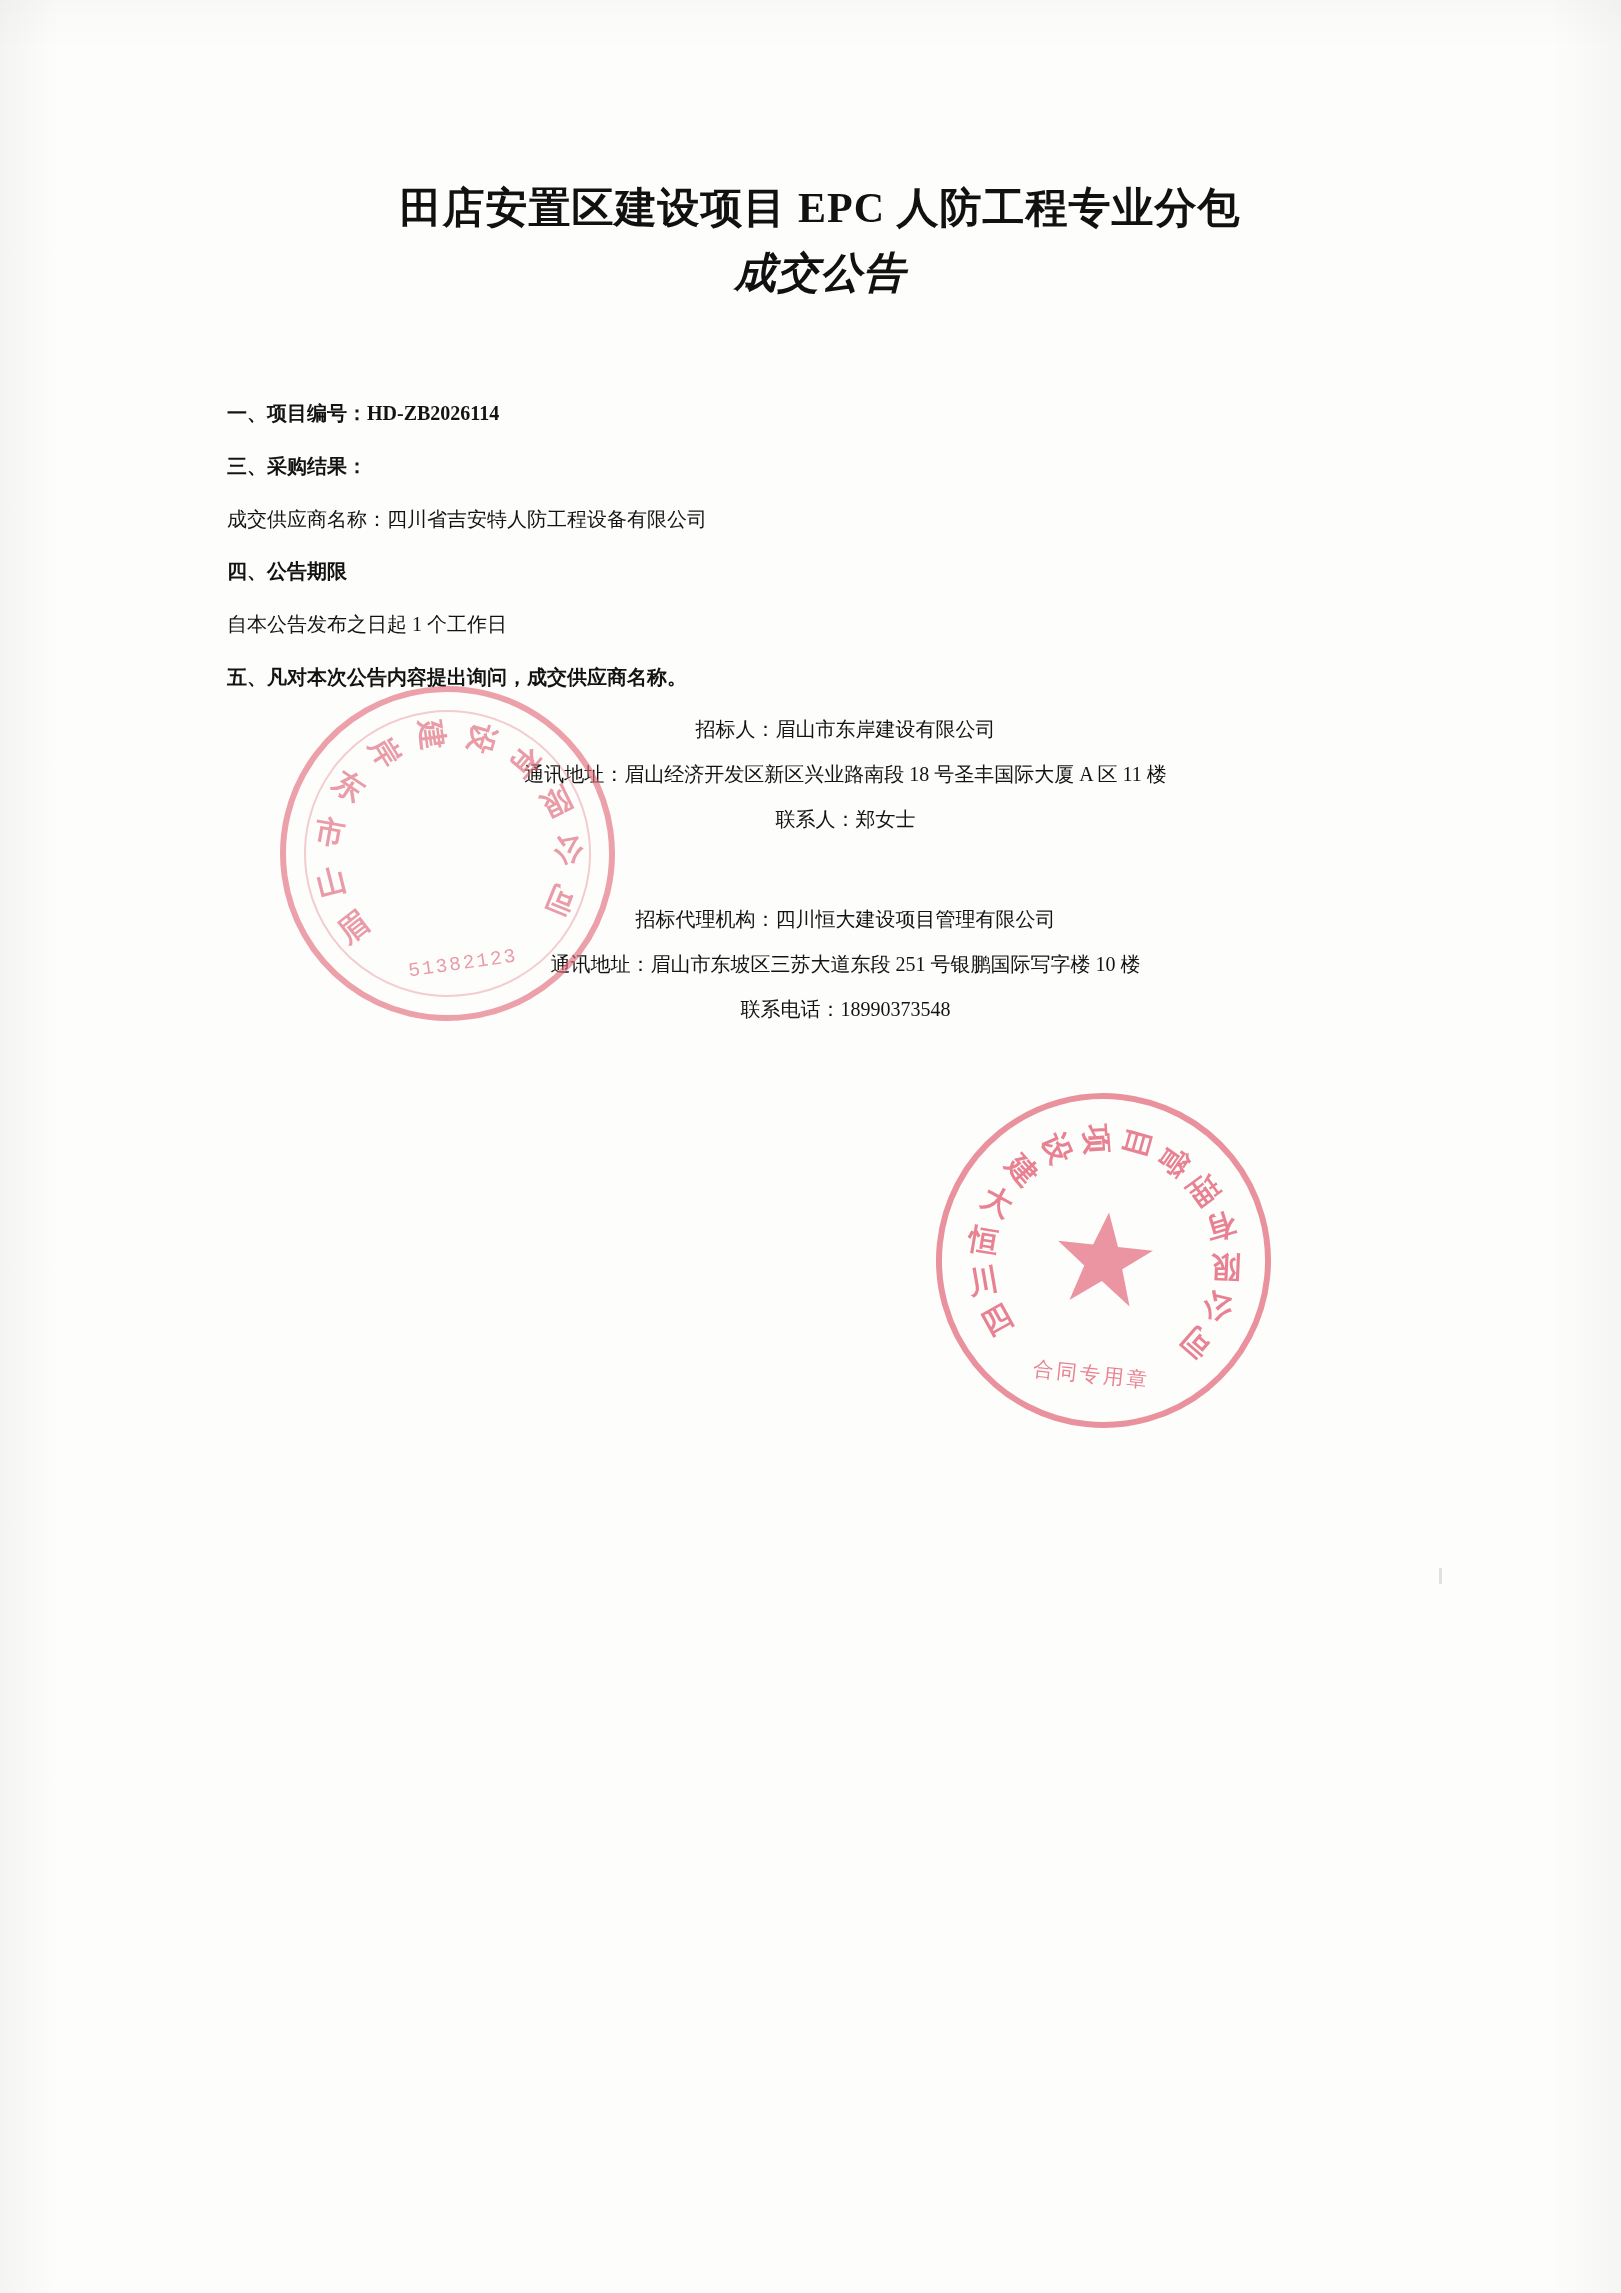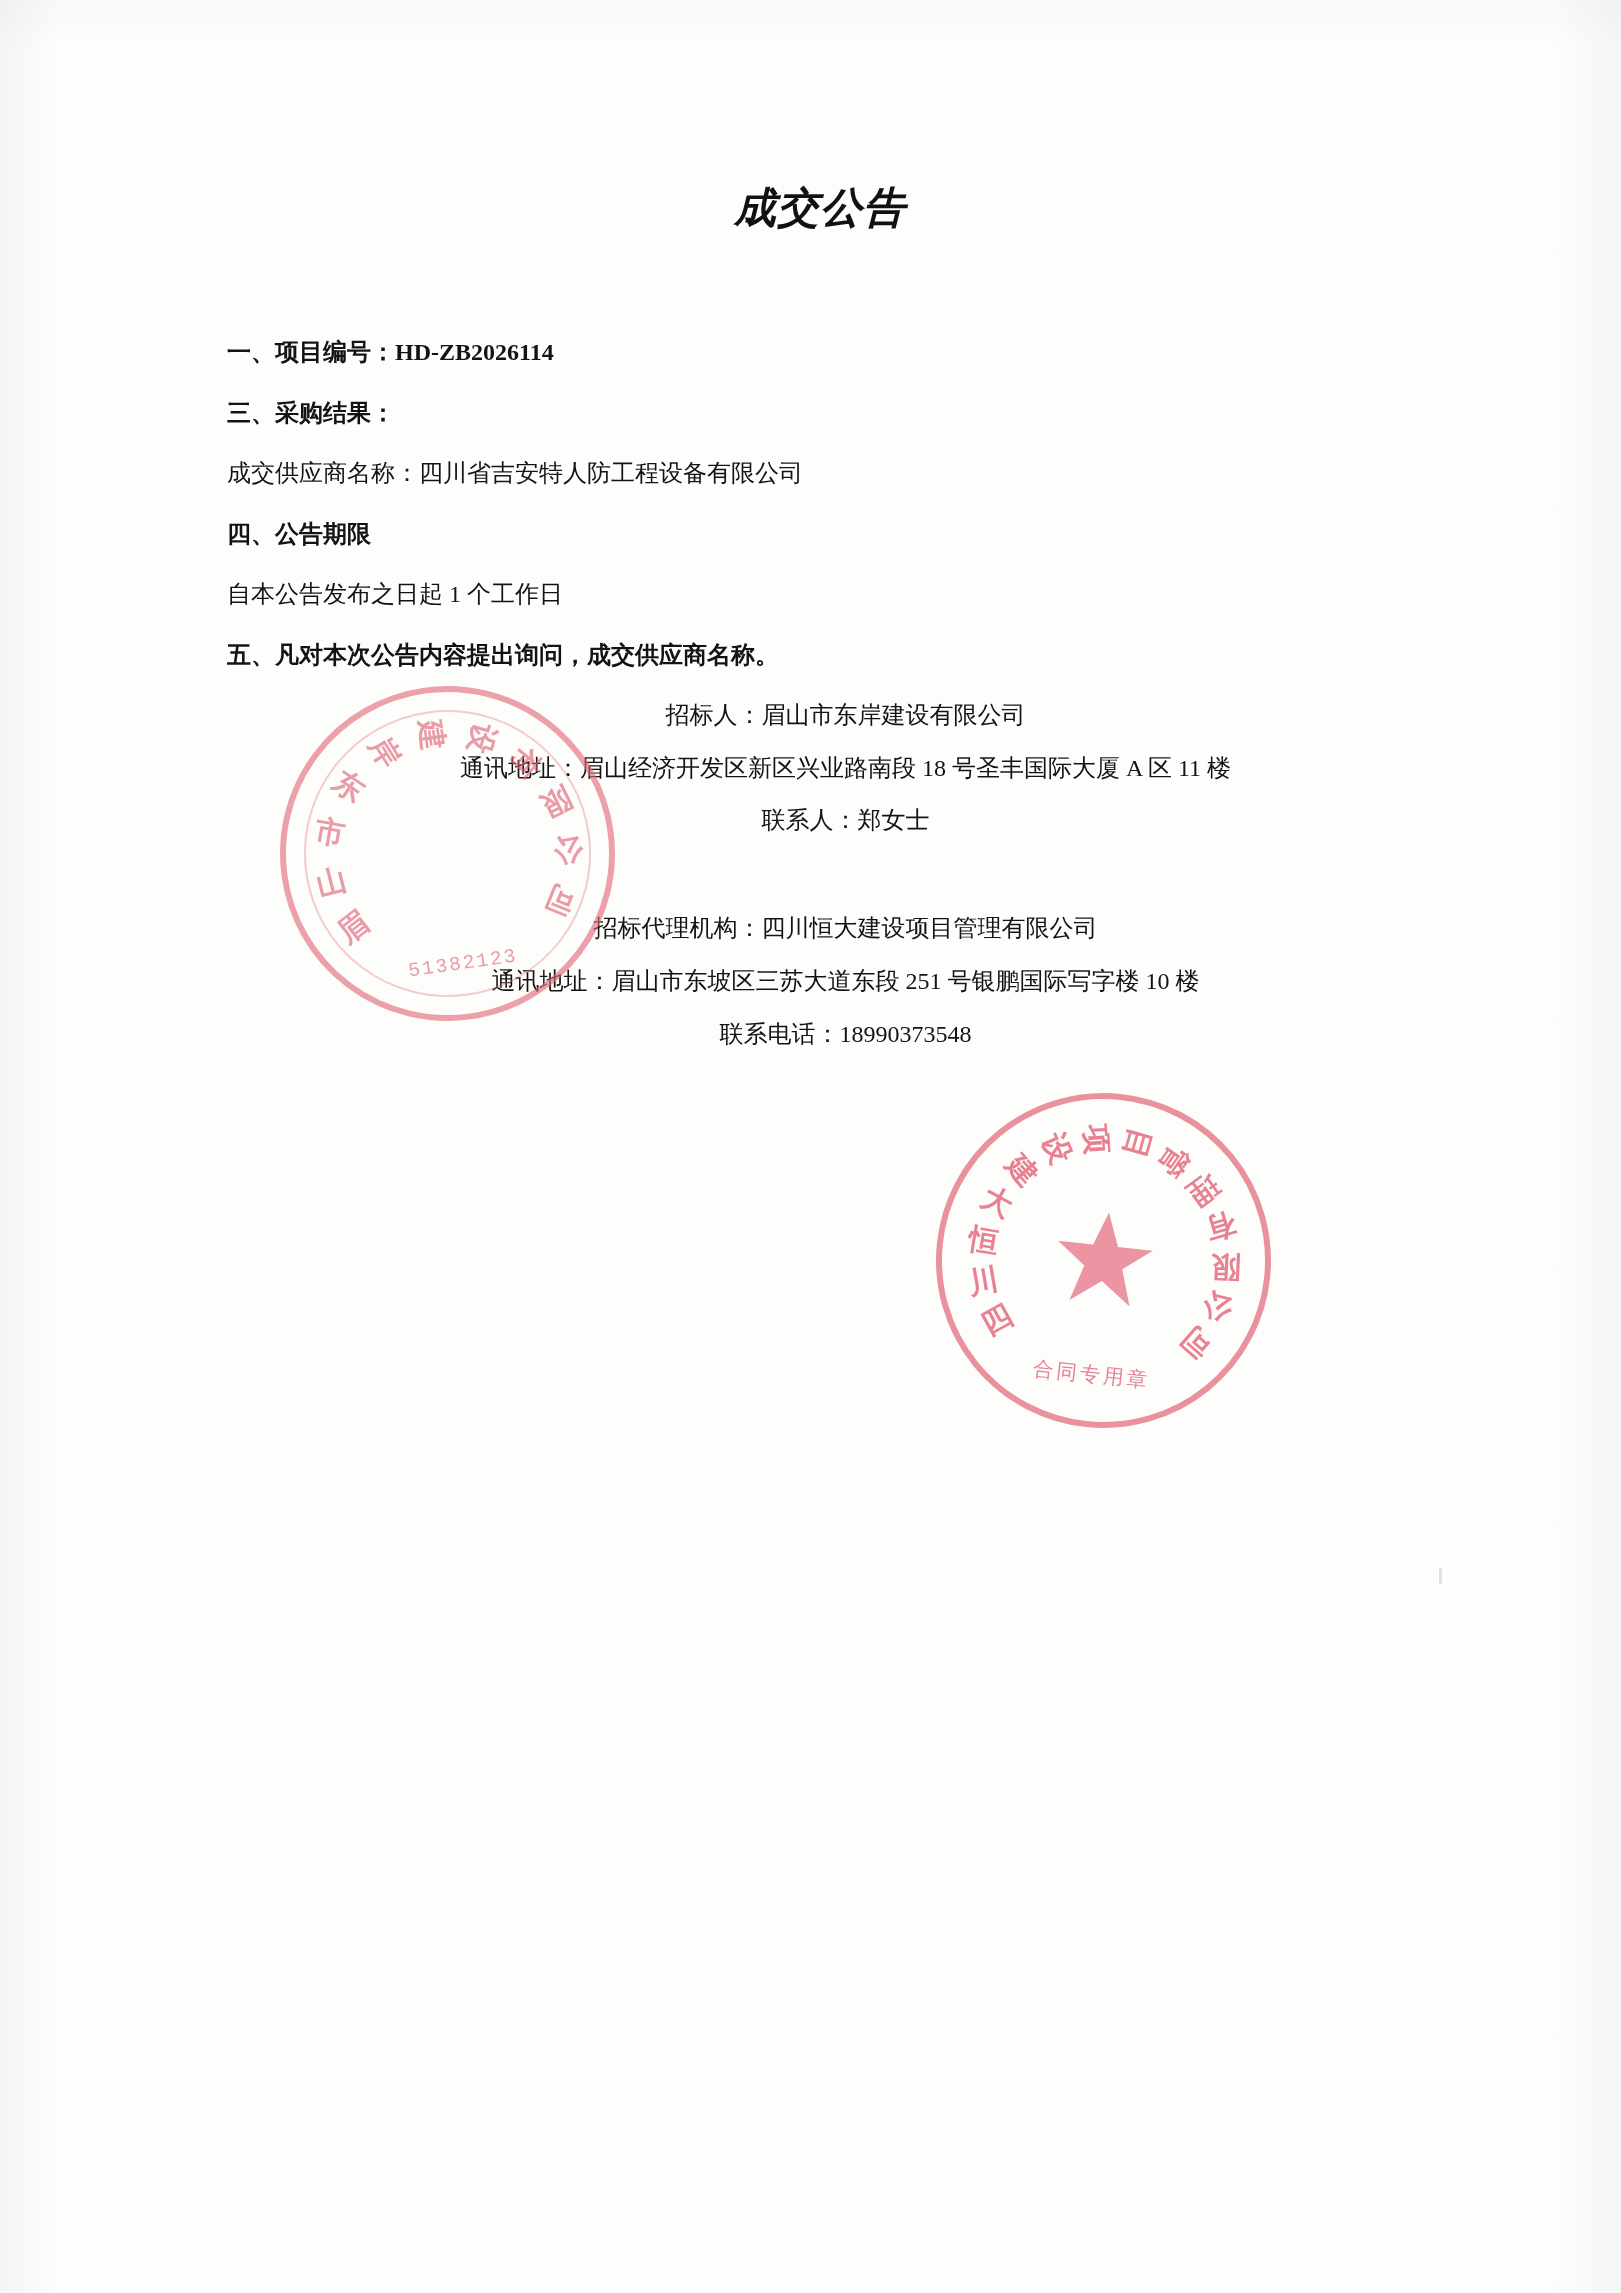--- a/index.html
+++ b/index.html
@@ -53,21 +53,21 @@
   .doc-title .line2 {
     display: block;
     font-style: italic;
   }
 
   .body-block {
     margin-top: 88px;
   }
 
   .para {
-    font-size: 24px;
+    font-size: 20px;
     line-height: 1.95;
     color: #131313;
     margin: 0 0 13.7px 0;
     white-space: pre-wrap;
   }
   .para.bold {
     font-weight: 700;
   }
   .indent-1 {
     padding-left: 51px;
@@ -182,20 +182,21 @@
   }
 </style>
 </head>
 <body>
 
 <div id="page">
 
   <div class="content">
 
     <div class="doc-title">
+      <span>田店安置区建设项目 EPC 人防工程专业分包</span>
       <span class="line2">成交公告</span>
     </div>
 
     <div class="body-block">
 
       <p class="para bold">一、项目编号：HD-ZB2026114</p>
       <p class="para bold">三、采购结果：</p>
       <p class="para">成交供应商名称：四川省吉安特人防工程设备有限公司</p>
       <p class="para bold">四、公告期限</p>
       <p class="para">自本公告发布之日起 1 个工作日</p>

